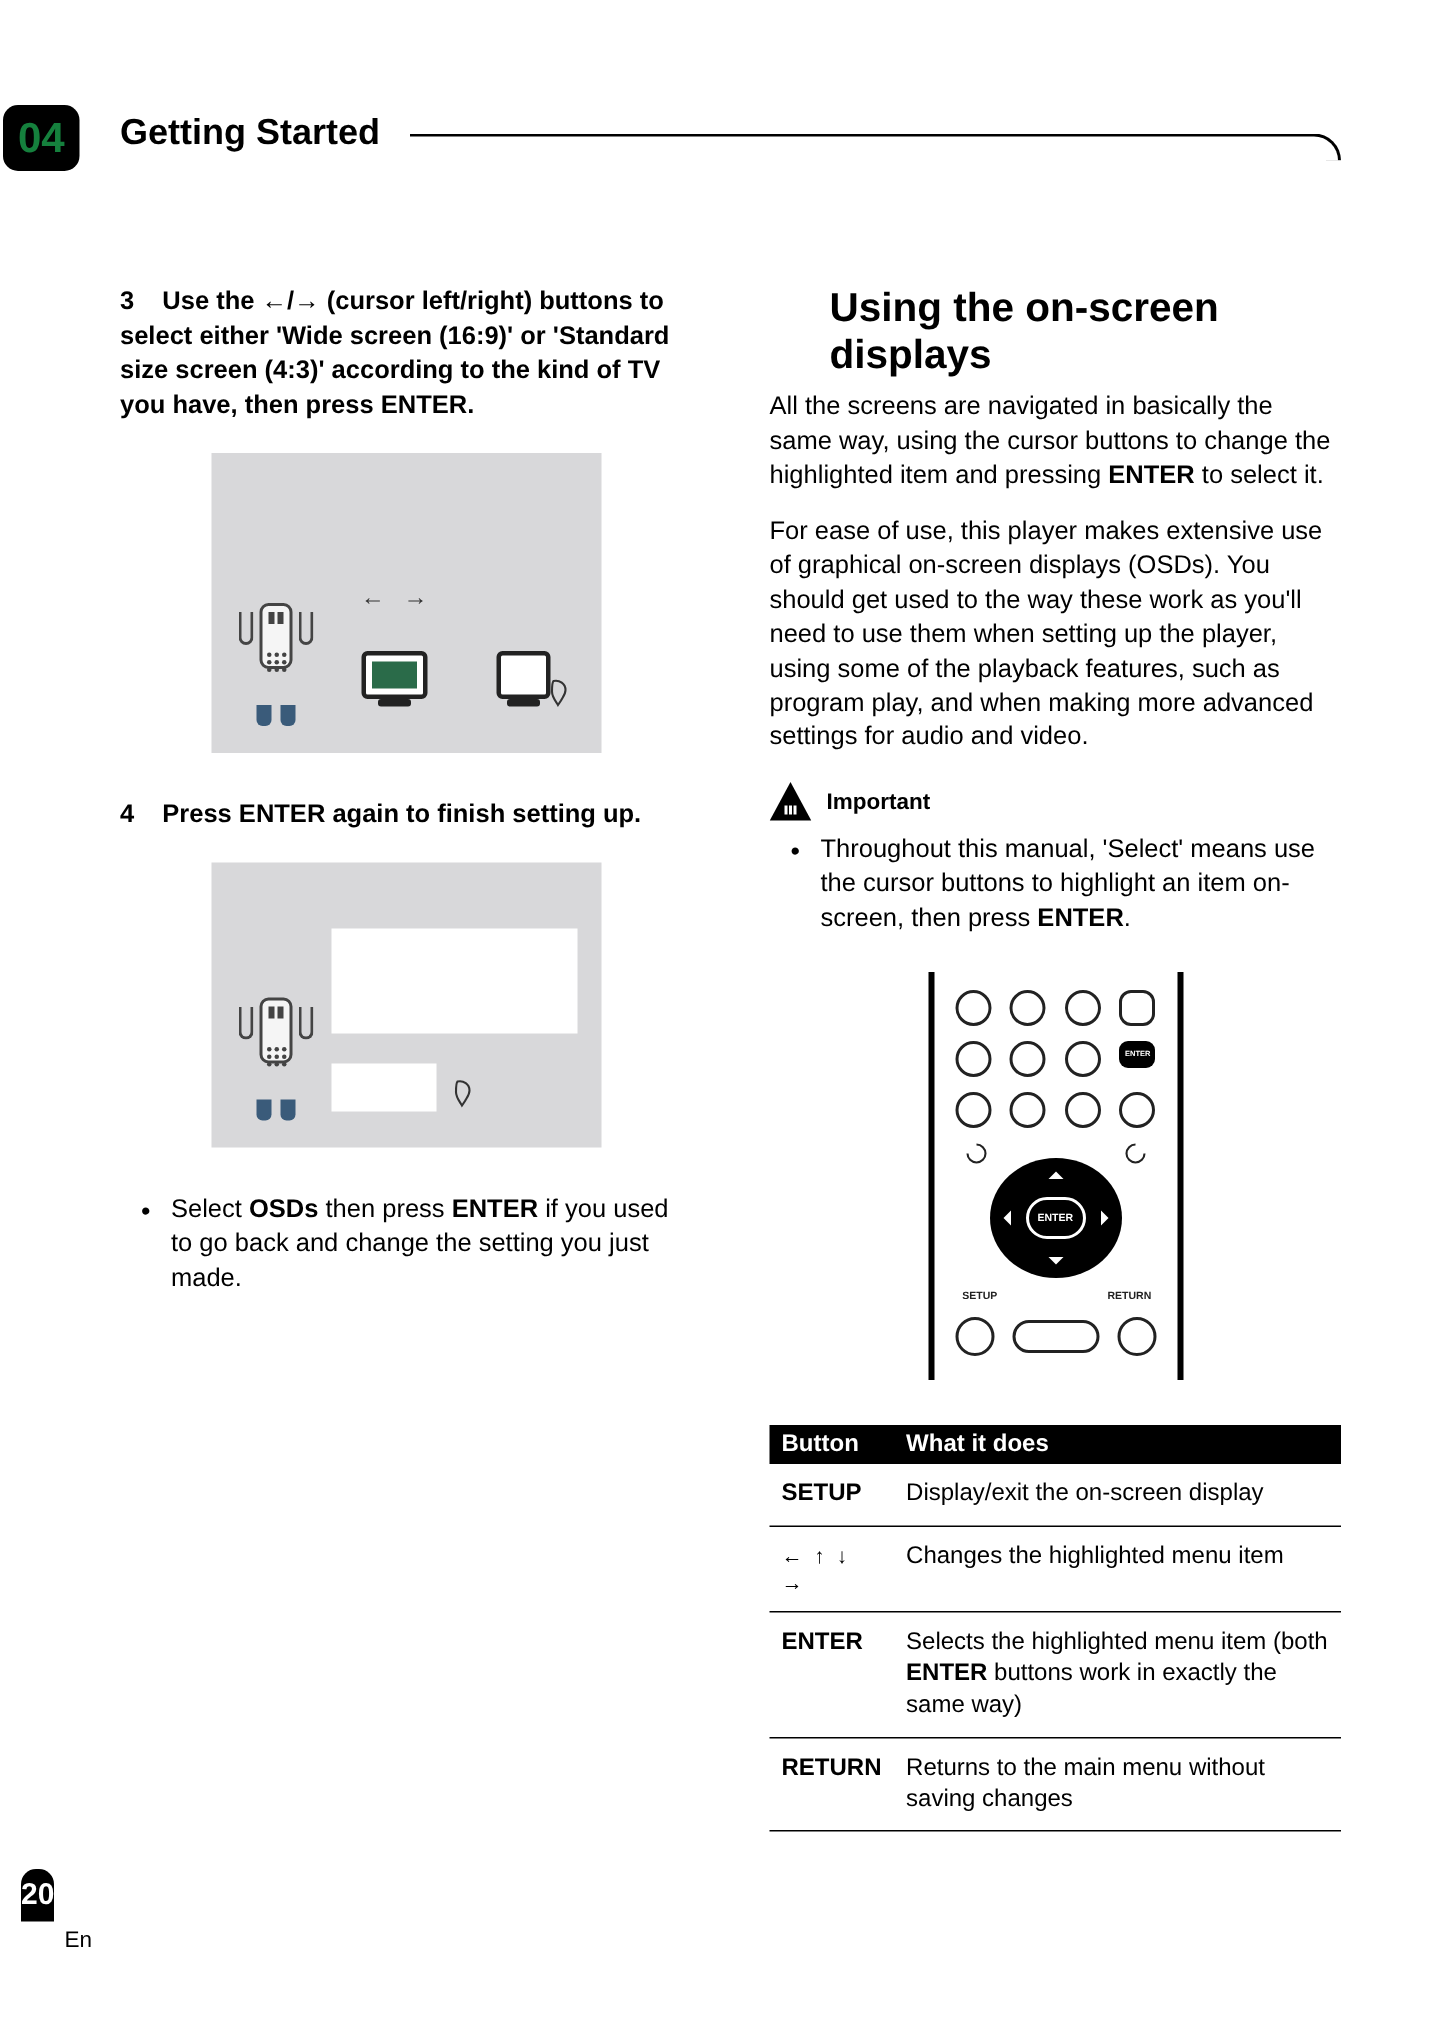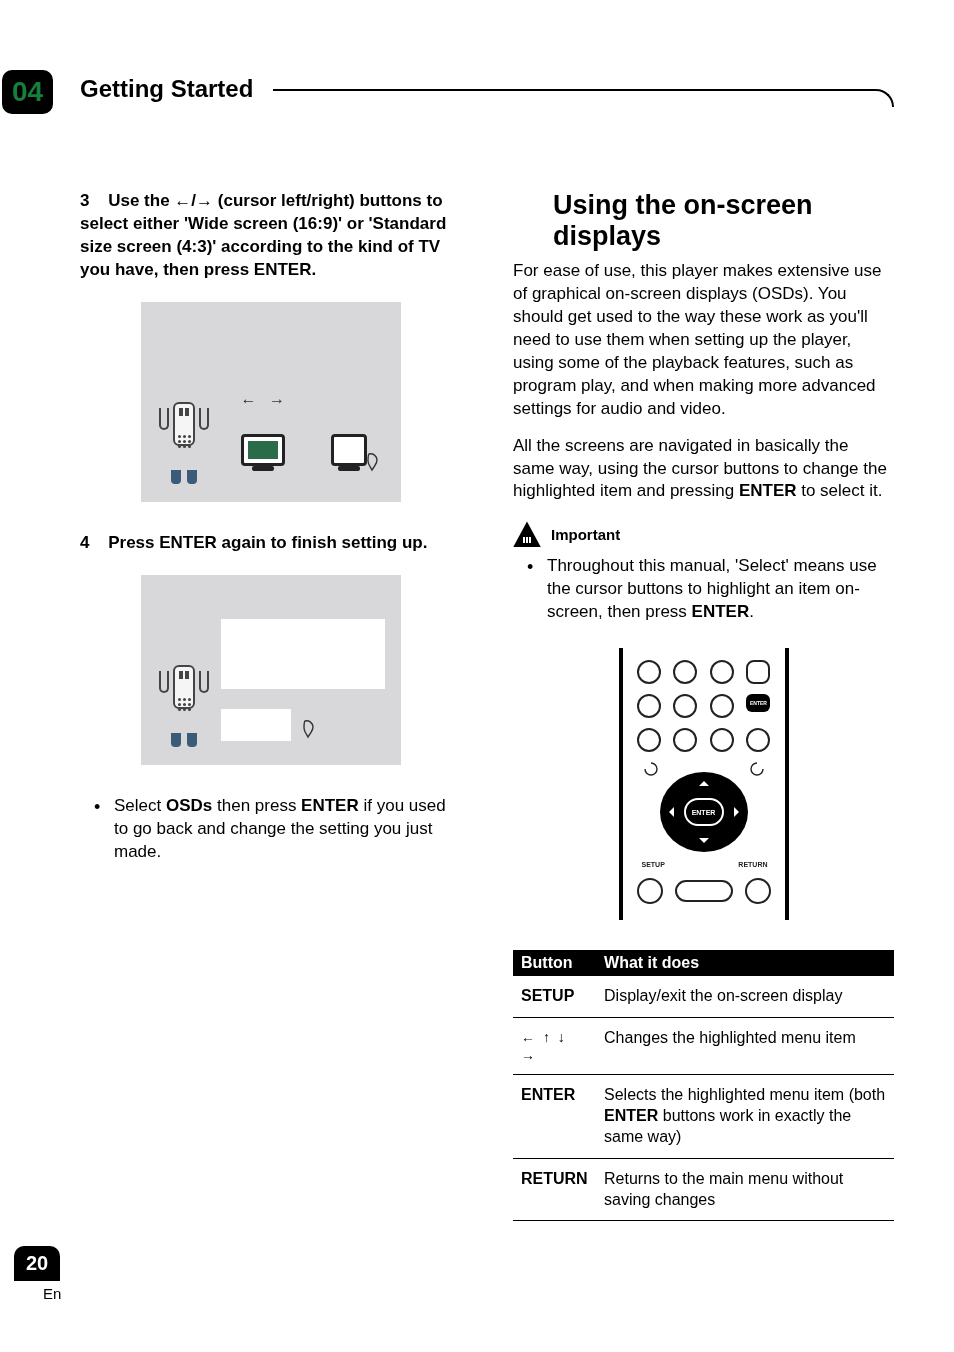--- a/index.html
+++ b/index.html
@@ -280,21 +280,21 @@
   table.btn-table td.b { font-weight: bold; }
   .arrow-glyphs { font-size: 14px; letter-spacing: 2px; font-weight:bold; }
 
   .page-foot {
     position: absolute;
     left: 14px; bottom: 50px;
   }
   .page-num {
     background: #000; color:#fff;
     font-weight: bold; font-size: 20px;
-    padding: 6px 12px;
+    padding: 6px 0;
     border-radius: 10px 10px 0 0;
     display:inline-block;
   }
   .page-lang {
     font-size: 15px;
     margin-left: 29px; margin-top: 4px;
   }
 </style>
 </head>
 <body>
@@ -360,24 +360,24 @@
       </div>
     </div>
 
     <p class="bullet-para">
       <span>Select </span><b>OSDs</b><span> then press </span><b>ENTER</b><span> if you used to go back and change the setting you just made.</span>
     </p>
   </div>
 
   <div class="col col-right">
     <h2 class="section">Using the on-screen displays</h2>
-    <p class="body-text">For ease of use, this player makes extensive use of graphical on-screen displays (OSDs). You should get used to the way these work as you'll need to use them when setting up the player, using some of the playback features, such as program play, and when making more advanced settings for audio and video.</p>
     <p class="body-text">
       <span>All the screens are navigated in basically the same way, using the cursor buttons to change the highlighted item and pressing </span><b>ENTER</b><span> to select it.</span>
     </p>
+    <p class="body-text">For ease of use, this player makes extensive use of graphical on-screen displays (OSDs). You should get used to the way these work as you'll need to use them when setting up the player, using some of the playback features, such as program play, and when making more advanced settings for audio and video.</p>
 
     <div class="important-row">
       <div class="important-icon">
         <span>
             <span class="fing"></span>
             <span class="fing"></span>
             <span class="fing"></span>
           </span>
       </div>
       <div class="important-label">Important</div>

